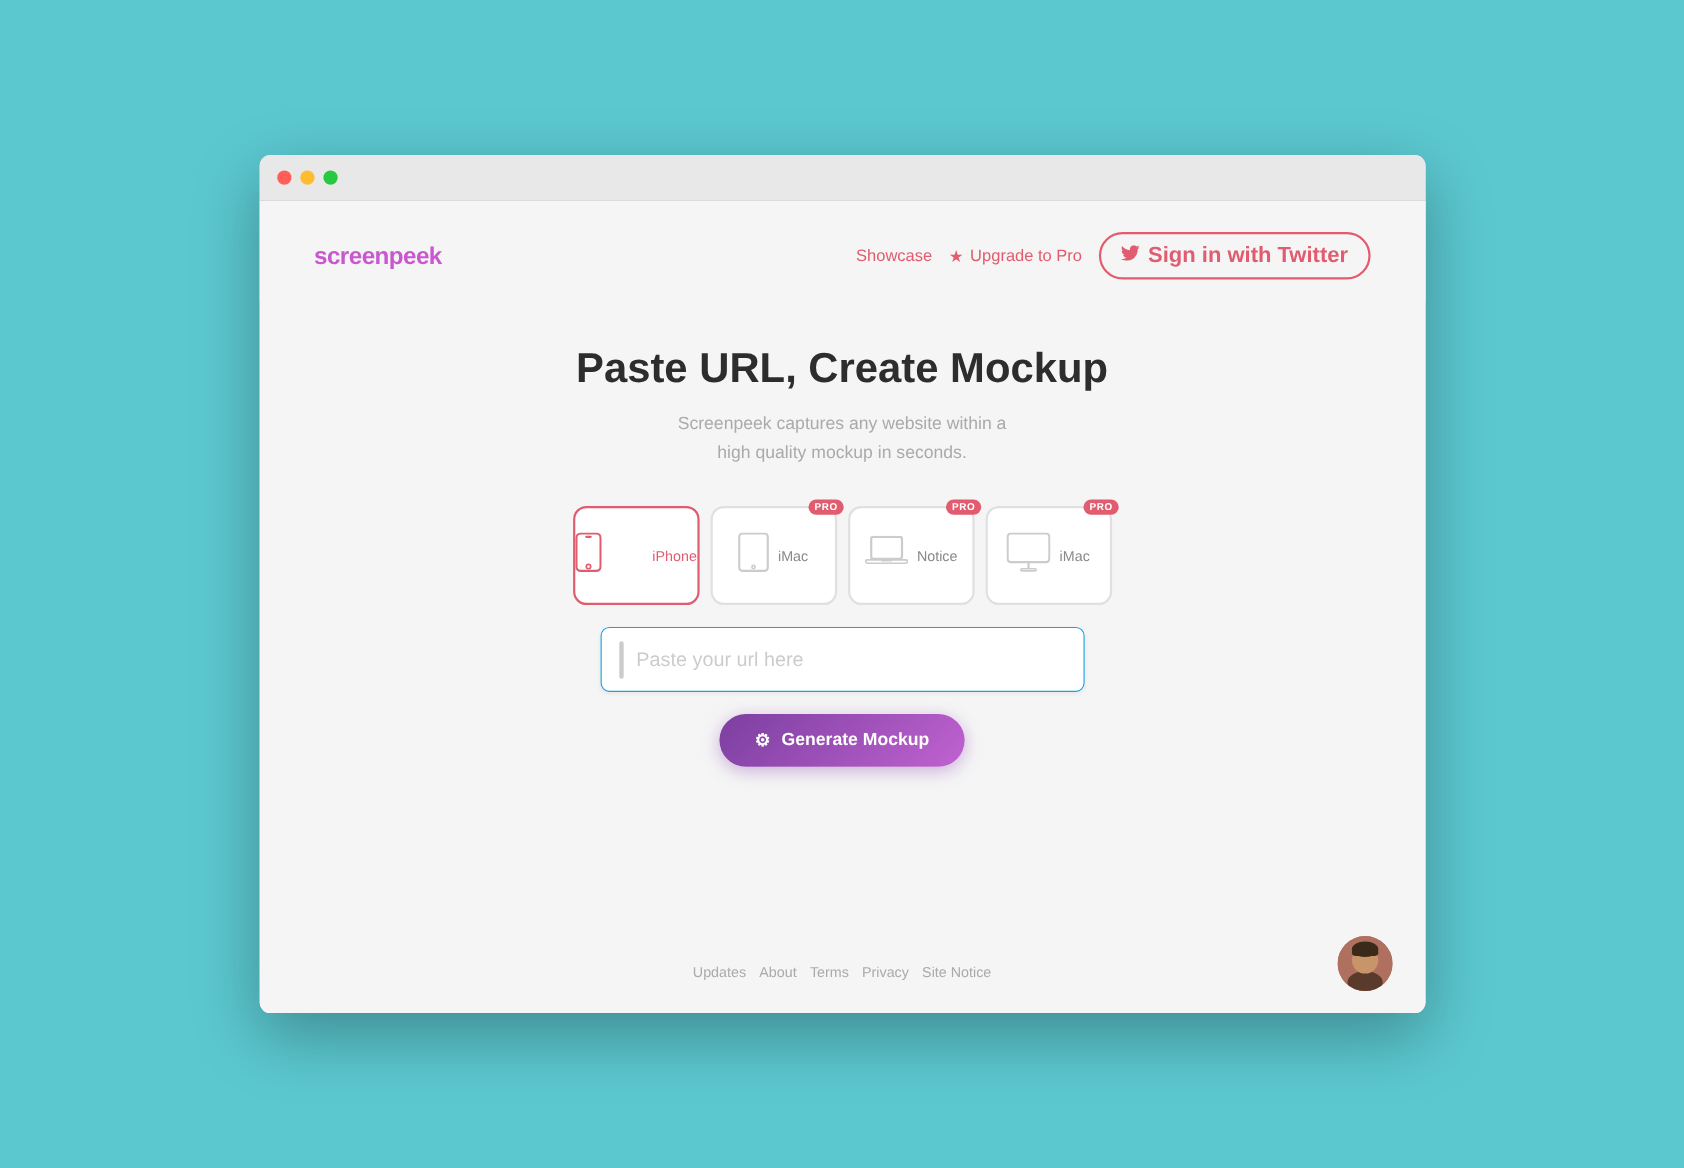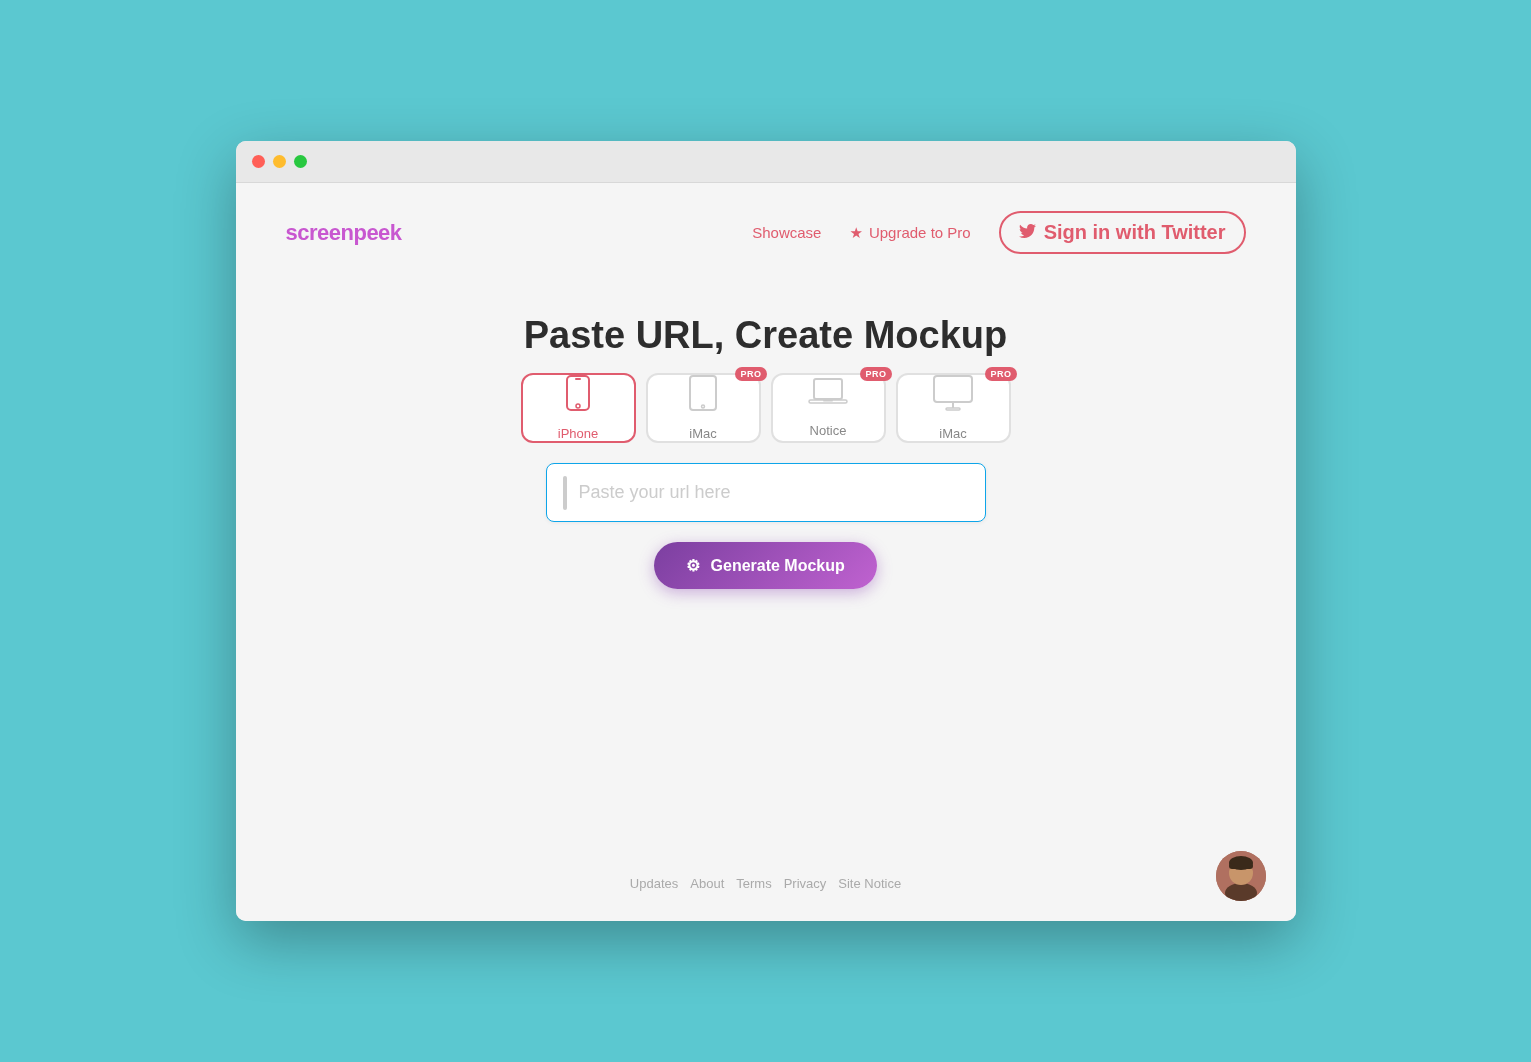--- a/index.html
+++ b/index.html
@@ -61,21 +61,21 @@
     .logo {
       font-size: 22px;
       font-weight: 700;
       color: #c857d0;
       letter-spacing: -0.5px;
     }
 
     .nav-right {
       display: flex;
       align-items: center;
-      gap: 28px;
+      gap: 15px;
     }
 
     .nav-link {
       color: #e05c6e;
       font-size: 15px;
       font-weight: 500;
       cursor: pointer;
       text-decoration: none;
     }
 
@@ -139,26 +139,26 @@
 
     
     .device-selector {
       display: flex;
       gap: 10px;
       margin-bottom: 20px;
     }
 
     .device-card {
       width: 115px;
-      height: 70px;
+      height: 90px;
       background: #fff;
       border: 2px solid #e0e0e0;
       border-radius: 12px;
       display: flex;
-      flex-direction: column;
+      flex-direction: row;
       align-items: center;
       justify-content: center;
       gap: 8px;
       cursor: pointer;
       position: relative;
     }
 
     .device-card.active {
       border-color: #e05c6e;
       justify-content: space-between;
@@ -320,20 +320,24 @@
               <path d="M17 1.657a6.98 6.98 0 01-2.003.549A3.497 3.497 0 0016.523.255a6.993 6.993 0 01-2.215.847A3.492 3.492 0 0011.718 0C9.72 0 8.1 1.62 8.1 3.618c0 .284.032.56.094.824C5.353 4.29 2.84 2.842 1.158.658a3.608 3.608 0 00-.474 1.82c0 1.255.638 2.363 1.608 3.012a3.476 3.476 0 01-1.581-.437v.044c0 1.753 1.247 3.215 2.903 3.548a3.51 3.51 0 01-1.579.06c.445 1.389 1.735 2.4 3.265 2.428A7.003 7.003 0 010 12.41a9.882 9.882 0 005.35 1.568c6.42 0 9.928-5.319 9.928-9.928 0-.151-.003-.302-.01-.451A7.093 7.093 0 0017 1.657z" fill="#e05c6e"></path>
             </svg>
           </span>
           <span>Sign in with Twitter</span>
         </button>
       </div>
     </nav>
 
     <div class="main-content">
       <h1 class="hero-title">Paste URL, Create Mockup</h1>
+      <p class="hero-subtitle">
+        <span>Screenpeek captures any website within a</span><br>
+        <span>high quality mockup in seconds.</span>
+      </p>
 
       <div class="device-selector">
 
         <div class="device-card active">
           <div class="device-icon">
             <svg width="24" height="36" viewBox="0 0 24 36" fill="none" xmlns="http://www.w3.org/2000/svg">
               <rect x="1" y="1" width="22" height="34" rx="4" stroke="#e05c6e" stroke-width="2" fill="none"></rect>
               <rect x="9" y="3" width="6" height="2" rx="1" fill="#e05c6e"></rect>
               <circle cx="12" cy="31" r="2" stroke="#e05c6e" stroke-width="1.5" fill="none"></circle>
             </svg>

